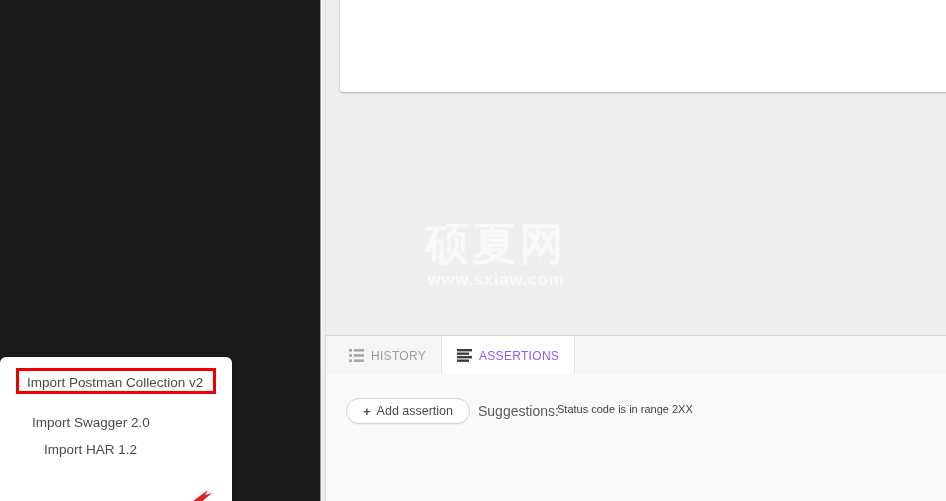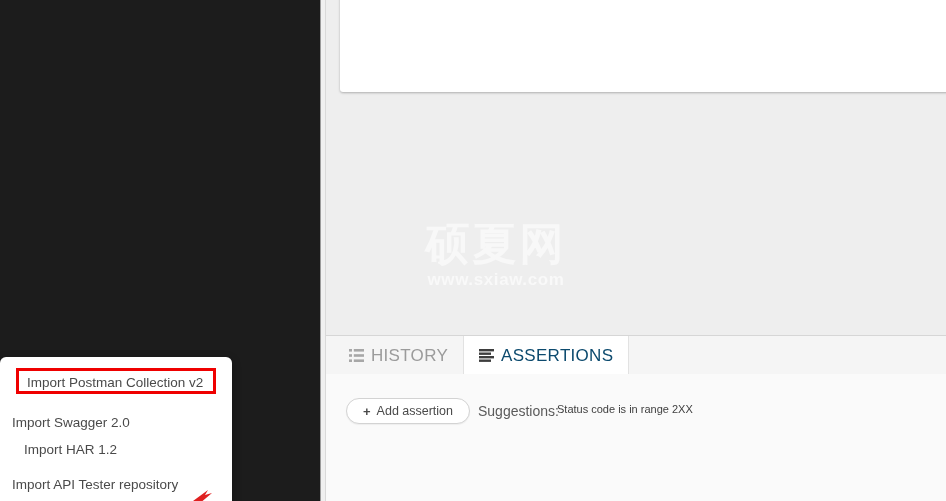--- a/index.html
+++ b/index.html
@@ -95,31 +95,31 @@
     box-sizing: border-box;
     display: flex;
     align-items: stretch;
     padding-left: 8px;
   }
   .tab {
     display: flex;
     align-items: center;
     gap: 7px;
     padding: 0 15px;
-    font-size: 17px;
+    font-size: 12px;
     color: #9b9b9b;
     letter-spacing: 0.3px;
     box-sizing: border-box;
     cursor: pointer;
     background: transparent;
     height: 39px;
   }
   .tab.active {
     background: #ffffff;
-    color: #0c4a6e;
+    color: #8b5cf6;
     border-left: 1px solid #e2e2e2;
     border-right: 1px solid #e2e2e2;
   }
   .tab-icon {
     display: inline-flex;
     align-items: center;
     justify-content: center;
     width: 15px;
     height: 15px;
     flex: 0 0 auto;
@@ -183,21 +183,21 @@
     height: 183px;
     background: #ffffff;
     border-radius: 6px;
     box-shadow: 0 3px 9px rgba(0,0,0,0.35);
     z-index: 10;
     overflow: hidden;
   }
   .menu-item {
     font-size: 13.5px;
     color: #4a4a4a;
-    padding-left: 12px;
+    padding-left: 32px;
     height: 25px;
     line-height: 25px;
     white-space: nowrap;
     cursor: pointer;
     box-sizing: border-box;
   }
   #menu-item-0 {
     position: absolute;
     left: 16px;
     top: 11px;
@@ -282,18 +282,17 @@
     <div id="suggestions-label">Suggestions:</div>
     <div id="suggestion-link">Status code is in range 2XX</div>
   </div>
 
 </div>
 
 <div id="import-menu">
   <div class="menu-item" id="menu-item-0">Import Postman Collection v2</div>
   <div class="menu-item" id="menu-item-1">Import Swagger 2.0</div>
   <div class="menu-item" id="menu-item-2">Import HAR 1.2</div>
-  <div class="menu-item" id="menu-item-3">Import API Tester repository</div>
 </div>
 
 <svg id="cursor-arrow" viewBox="0 0 22 18">
   <path d="M1 14 L16 3 L13 8 L20 6 L7 17 Z" fill="#e02020"></path>
 </svg>
 
 </body></html>

